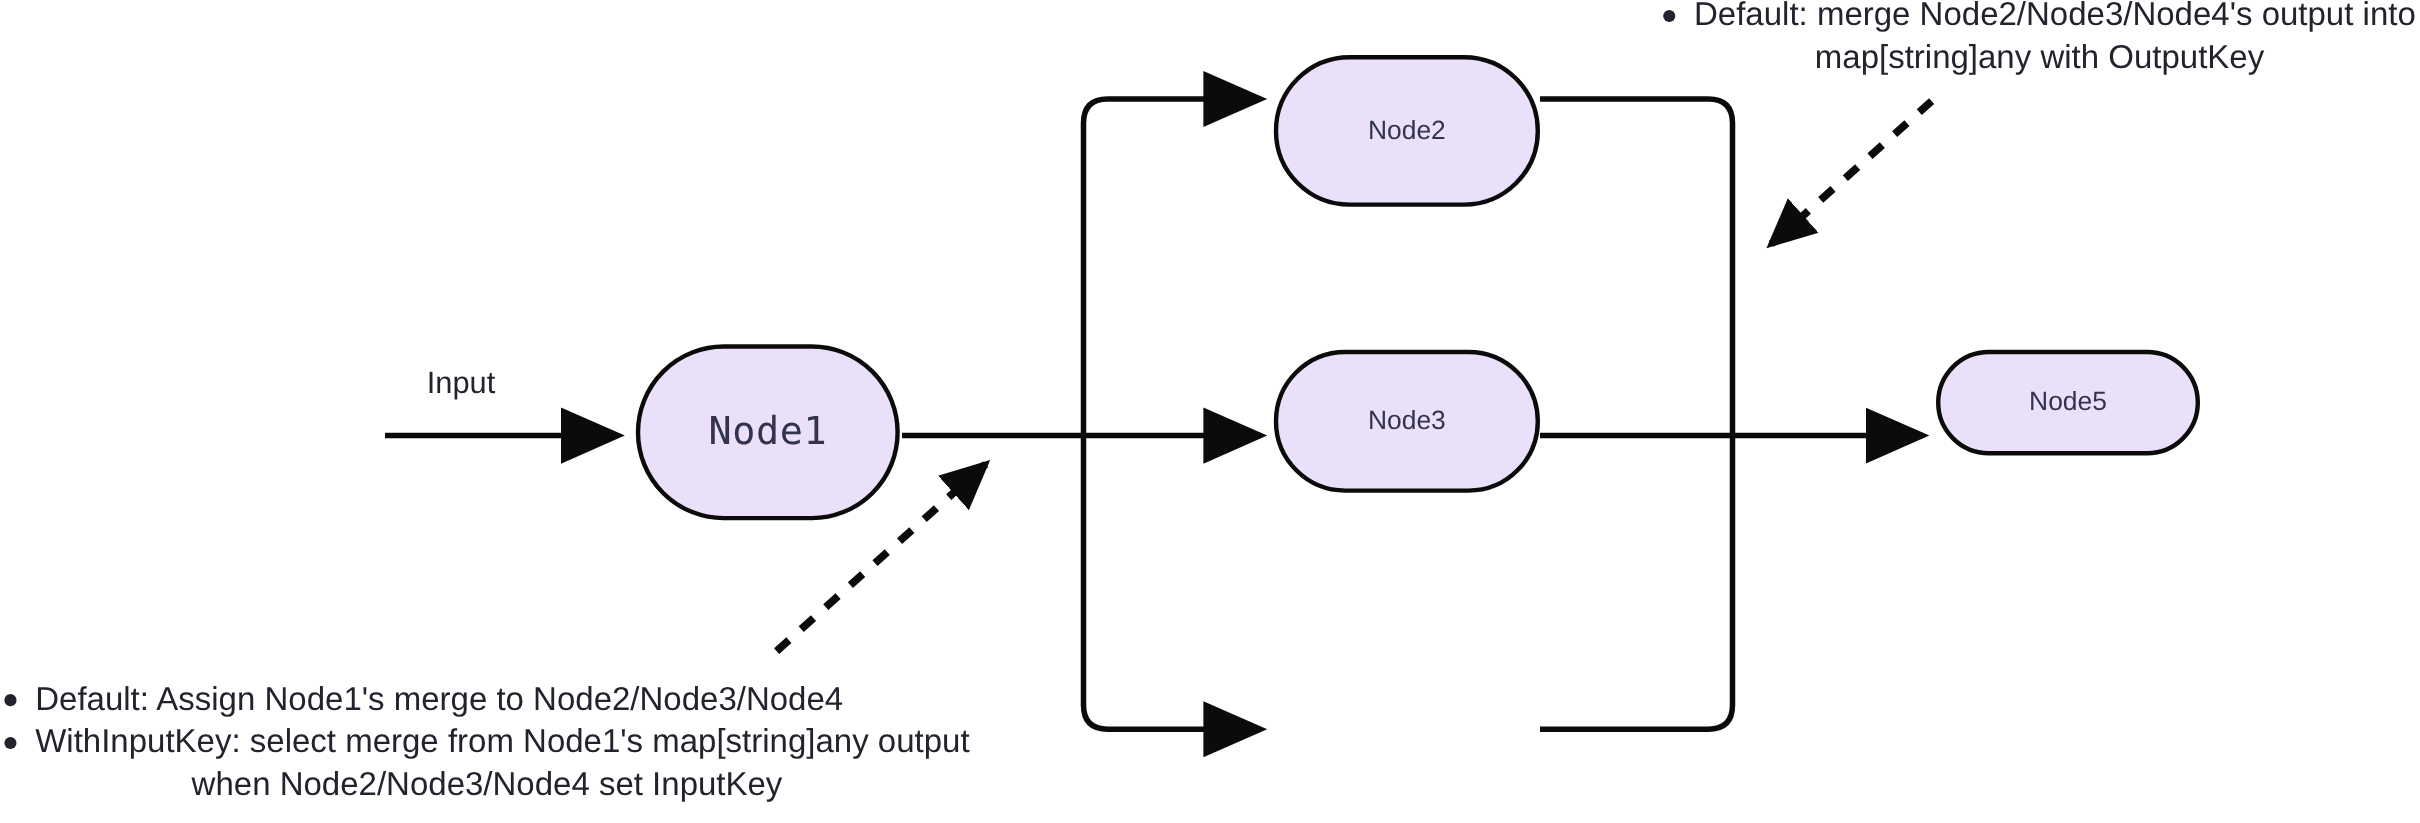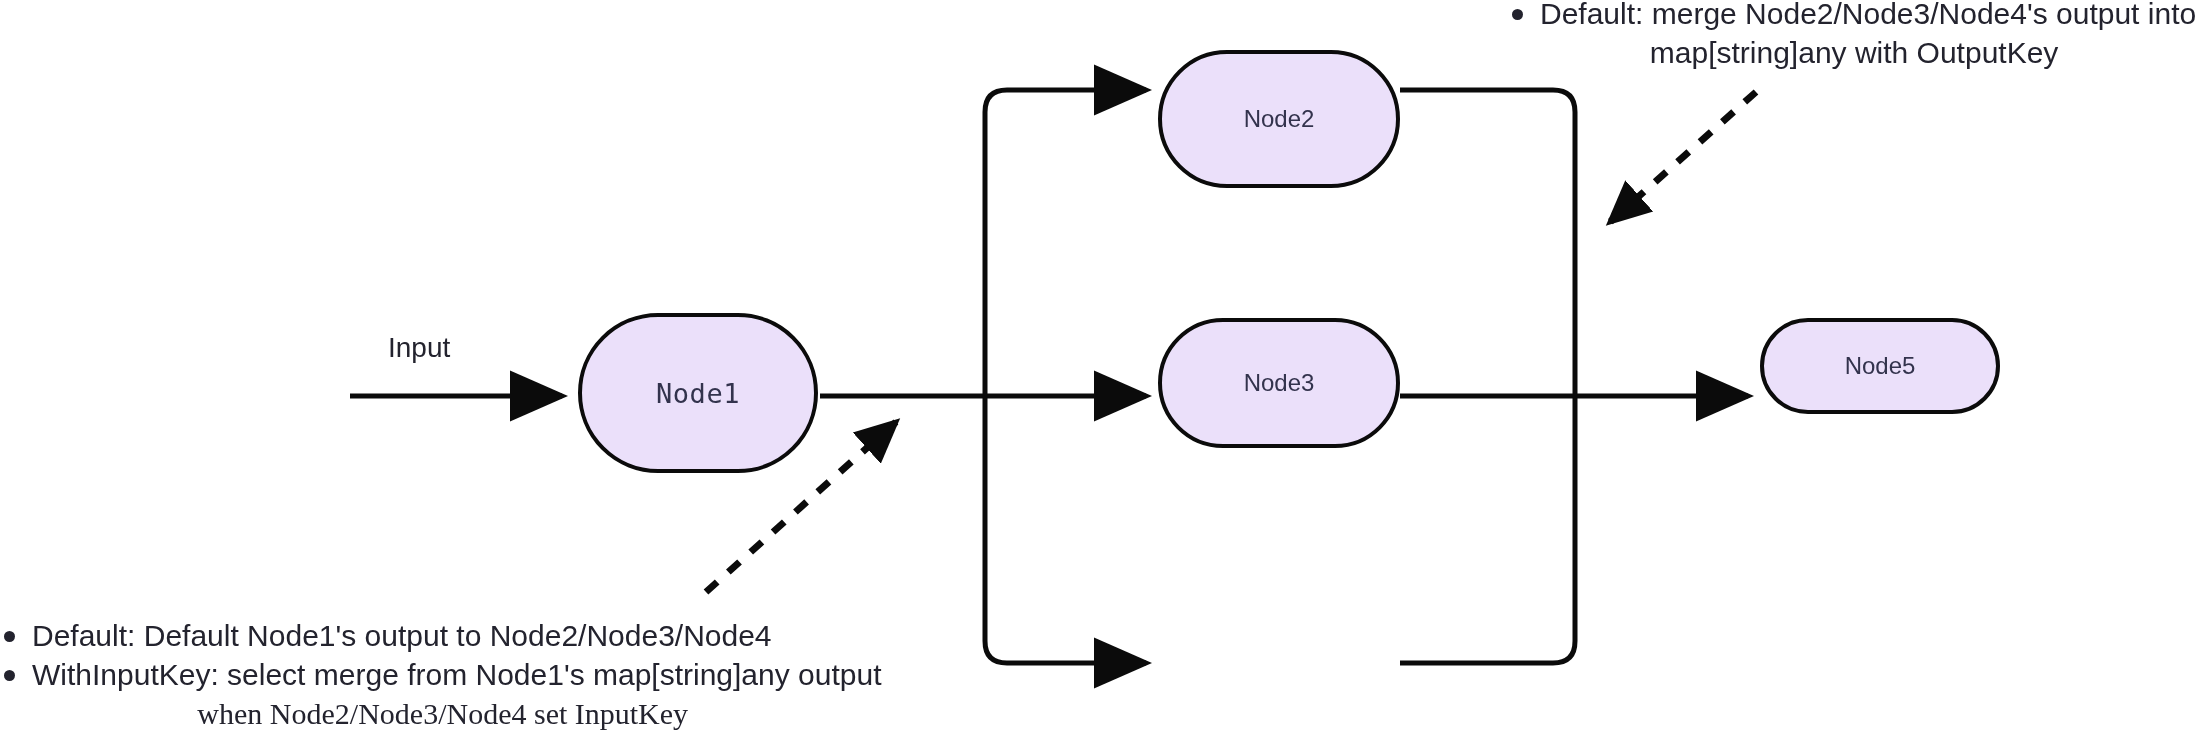--- a/index.html
+++ b/index.html
@@ -26,21 +26,21 @@
     position: absolute;
     box-sizing: border-box;
     background: #ebe0fa;
     border: 4px solid #0b0b0b;
     border-radius: 80px;
     display: flex;
     align-items: center;
     justify-content: center;
     color: #33334d;
     font-family: "DejaVu Sans Mono", "Liberation Mono", monospace;
-    font-size: 27px;
+    font-size: 35px;
     letter-spacing: 0.5px;
   }
   .node.sans {
     font-family: "Liberation Sans", sans-serif;
     font-size: 24px;
     letter-spacing: 0;
   }
   .edge-label {
     position: absolute;
     color: #23232e;
@@ -79,21 +79,21 @@
   .note-top {
     left: 1512px;
     top: -6px;
     text-align: center;
   }
   .note-top .cont { margin-left: -28px; }
   .note-bottom {
     left: 4px;
     top: 616px;
   }
-  .note-bottom .cont { margin-left: -28px; font-family: Liberation Serif, serif; }
+  .note-bottom .cont { margin-left: -28px; }
 </style>
 </head>
 <body>
 
 <div id="canvas">
 
   <svg id="wires" viewBox="0 0 2200 748">
     <defs>
       <marker id="arrowSolid" markerWidth="13" markerHeight="13" refX="10.4" refY="6.5" orient="auto" markerUnits="strokeWidth">
         <path d="M0,1.4 L11.6,6.5 L0,11.6 Z" fill="#0b0b0b"></path>
@@ -152,21 +152,21 @@
         <span>Default: merge Node2/Node3/Node4's output into</span>
         <span class="cont">map[string]any with OutputKey</span>
       </span>
     </div>
   </div>
 
   <div class="annotation note-bottom">
     <div class="bullet-row">
       <span class="dot"></span>
       <span class="txt">
-        <span>Default: Default Node1's output to Node2/Node3/Node4</span>
+        <span>Default: Assign Node1's merge to Node2/Node3/Node4</span>
       </span>
     </div>
     <div class="bullet-row">
       <span class="dot"></span>
       <span class="txt">
         <span>WithInputKey: select merge from Node1's map[string]any output</span>
         <span class="cont">when Node2/Node3/Node4 set InputKey</span>
       </span>
     </div>
   </div>

